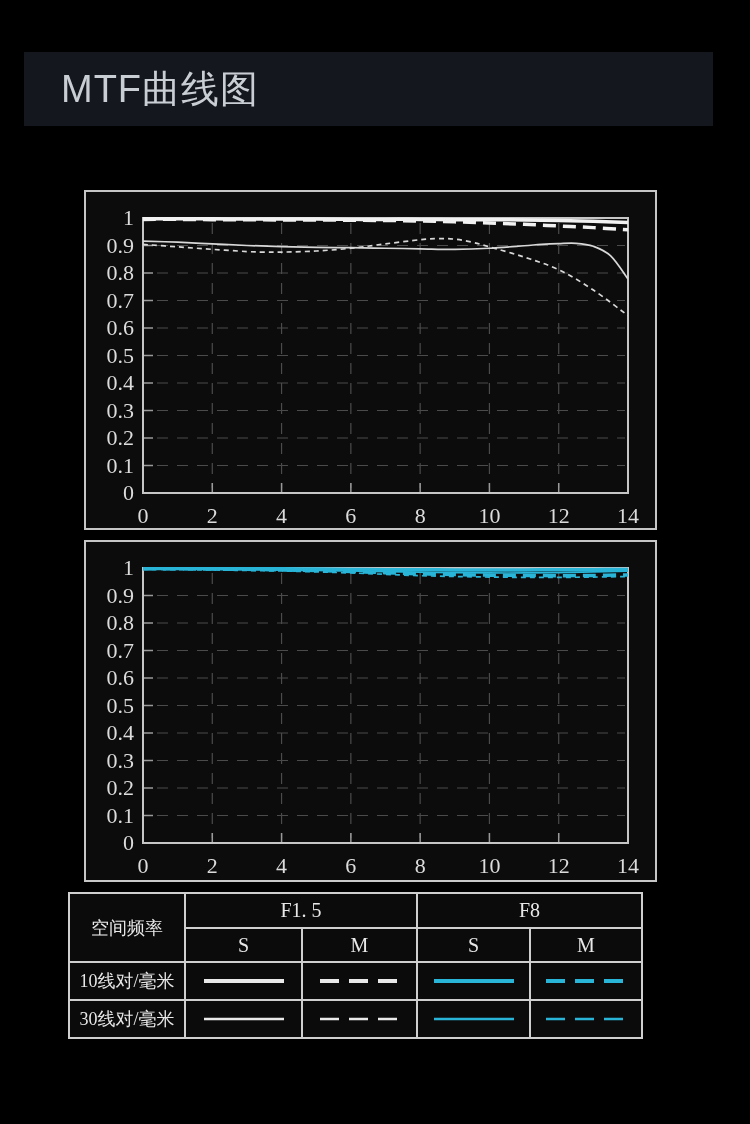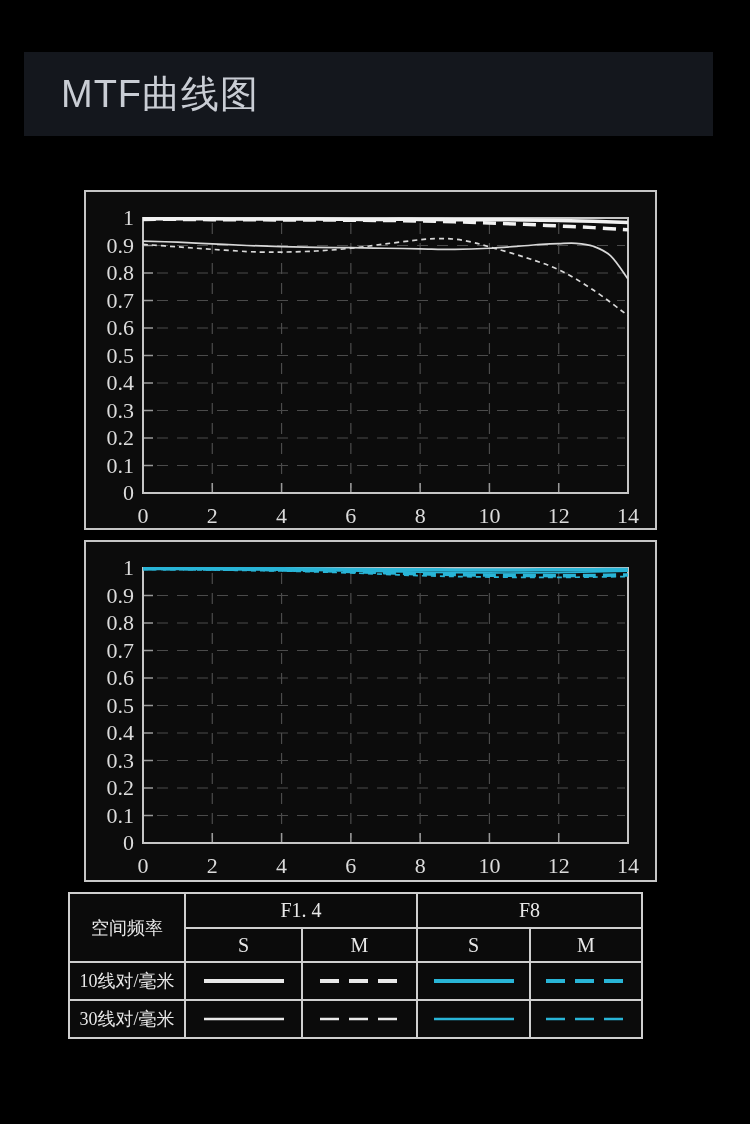--- a/index.html
+++ b/index.html
@@ -1,18 +1,18 @@
 <!DOCTYPE html>
 <html><head>
 <meta charset="utf-8">
 <style>
   html,body{margin:0;padding:0;background:#000;}
   body{width:750px;height:1124px;position:relative;overflow:hidden;
        font-family:"Liberation Sans", sans-serif;}
-  .title-bar{position:absolute;left:24px;top:52px;width:689px;height:84px;
+  .title-bar{position:absolute;left:24px;top:52px;width:689px;height:74px;
        background:#14171d;display:flex;align-items:center;box-sizing:border-box;
        padding-left:37px;}
   .title-bar h1{margin:0;font-size:38px;font-weight:500;color:#c9cdd4;
        letter-spacing:1px;font-family:"Liberation Sans", sans-serif;}
   .chart-box{position:absolute;left:84px;width:573px;background:#0c0c0c;}
   #chart-box-1{top:190px;height:340px;}
   #chart-box-2{top:540px;height:342px;}
   .chart-box svg{display:block;}
   table.legend{position:absolute;left:68px;top:892px;width:573px;height:143px;
        border-collapse:collapse;background:#0b0b0b;table-layout:fixed;}
@@ -170,21 +170,21 @@
   <colgroup>
     <col style="width:116px">
       <col style="width:117px">
       <col style="width:115px">
     <col style="width:113px">
       <col style="width:112px">
   </colgroup>
   <tbody>
       <tr>
     <td rowspan="2" class="row-label">空间频率</td>
-    <td colspan="2" class="group-head">F1. 4</td>
+    <td colspan="2" class="group-head">F1. 5</td>
     <td colspan="2" class="group-head">F8</td>
   </tr>
   <tr>
     <td class="sub-head">S</td>
     <td class="sub-head">M</td>
     <td class="sub-head">S</td>
     <td class="sub-head">M</td>
   </tr>
   <tr class="data-row">
     <td class="row-label">10线对/毫米</td>

